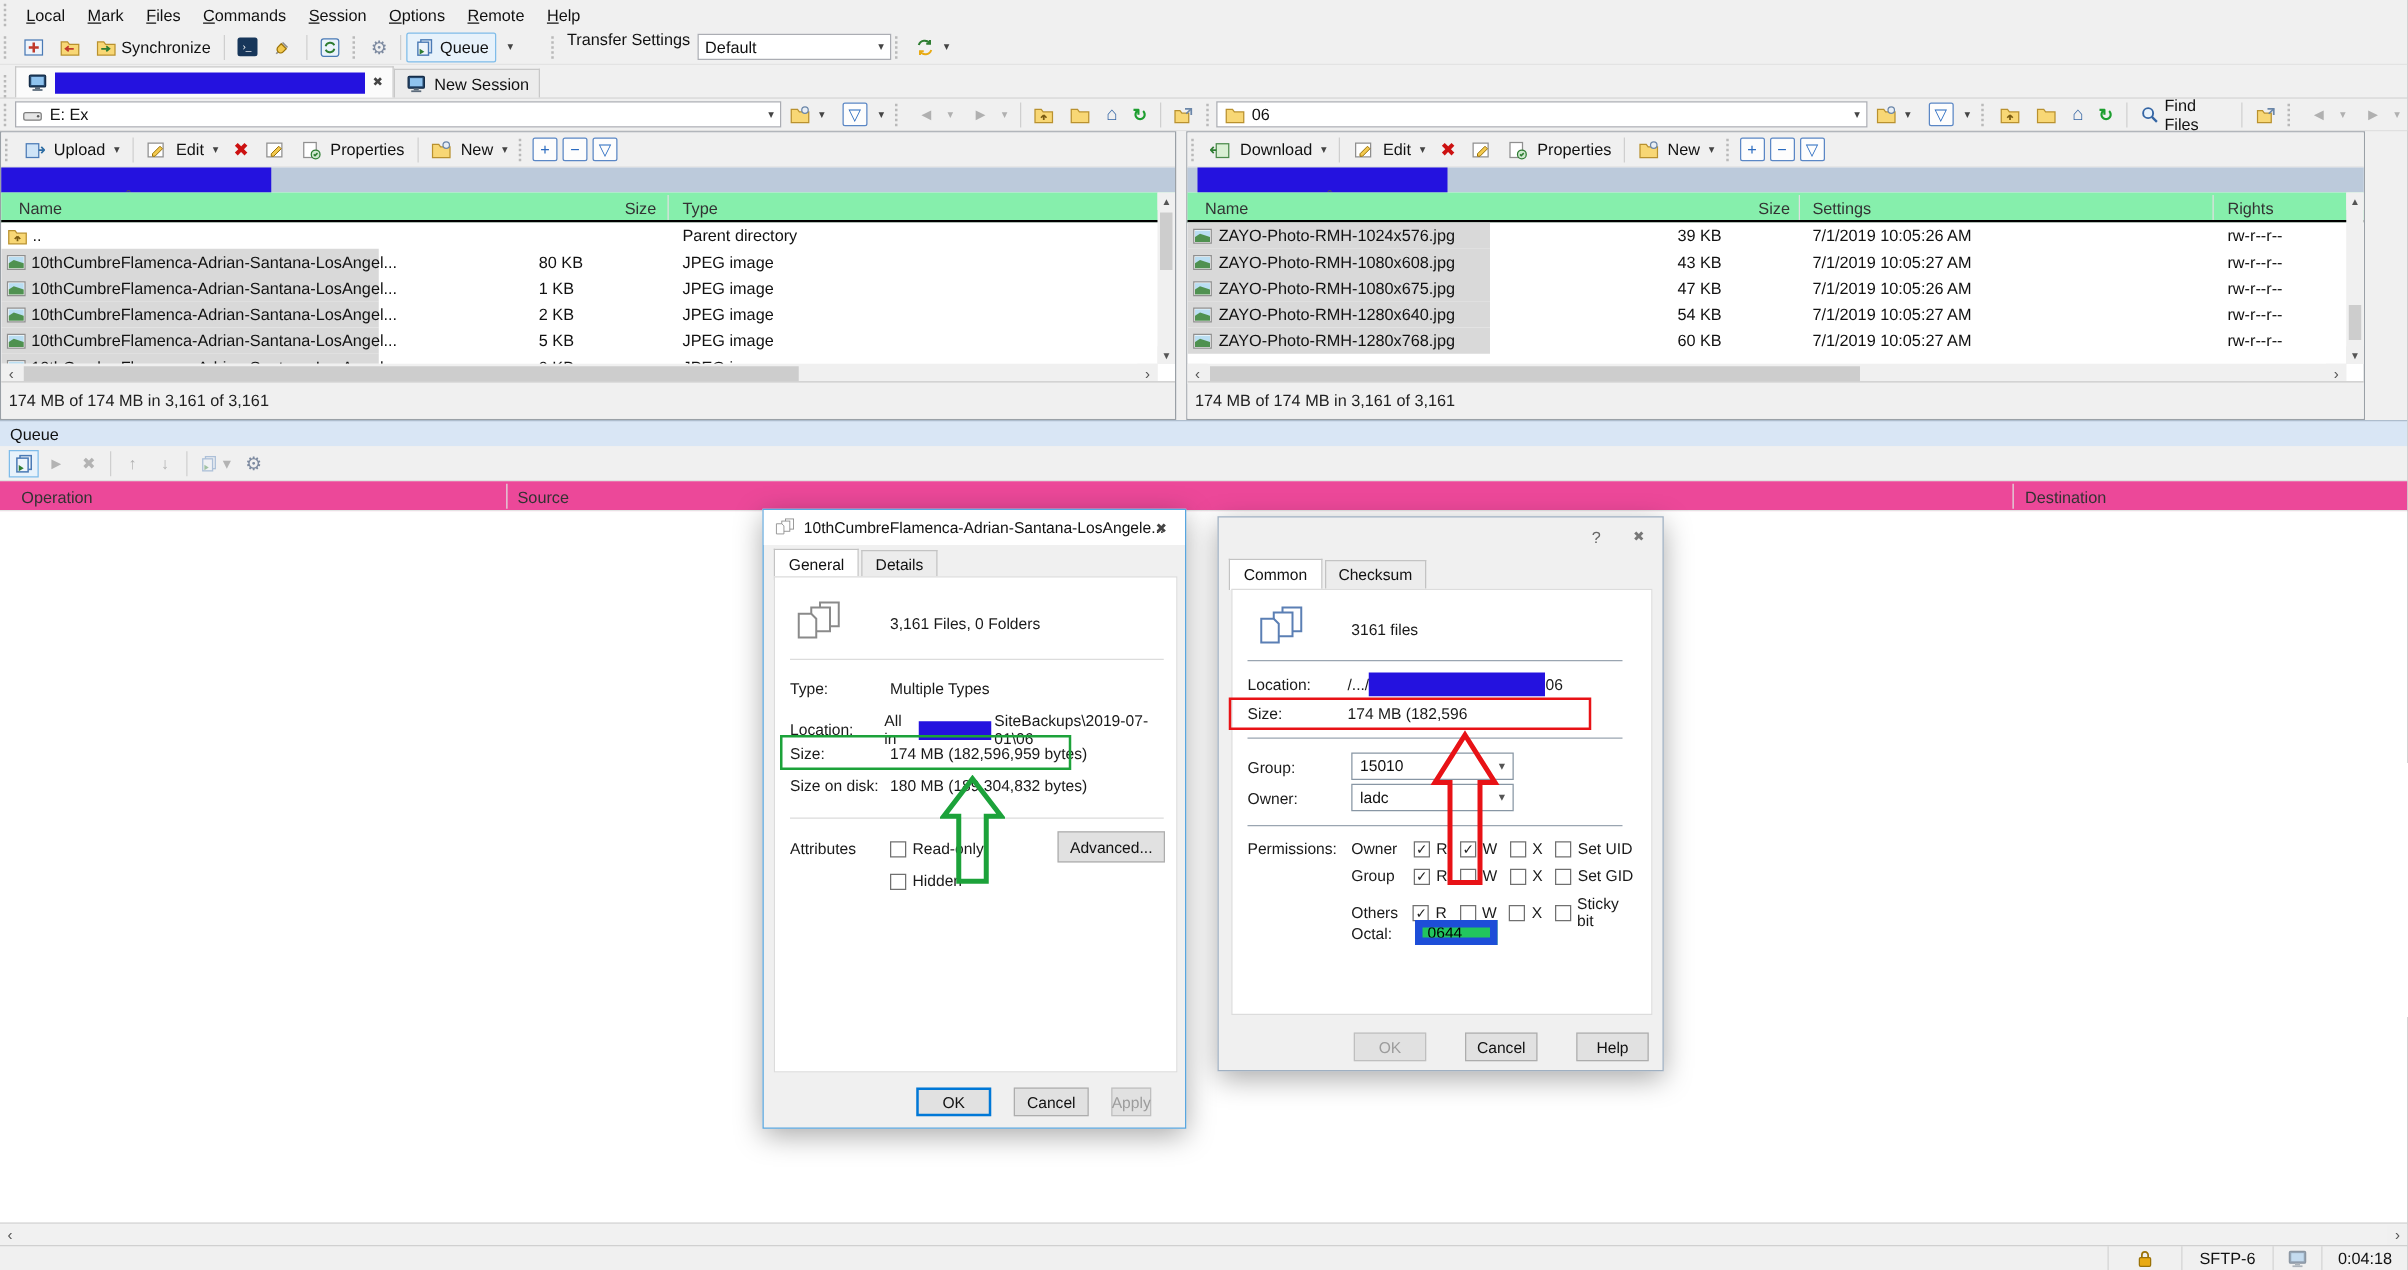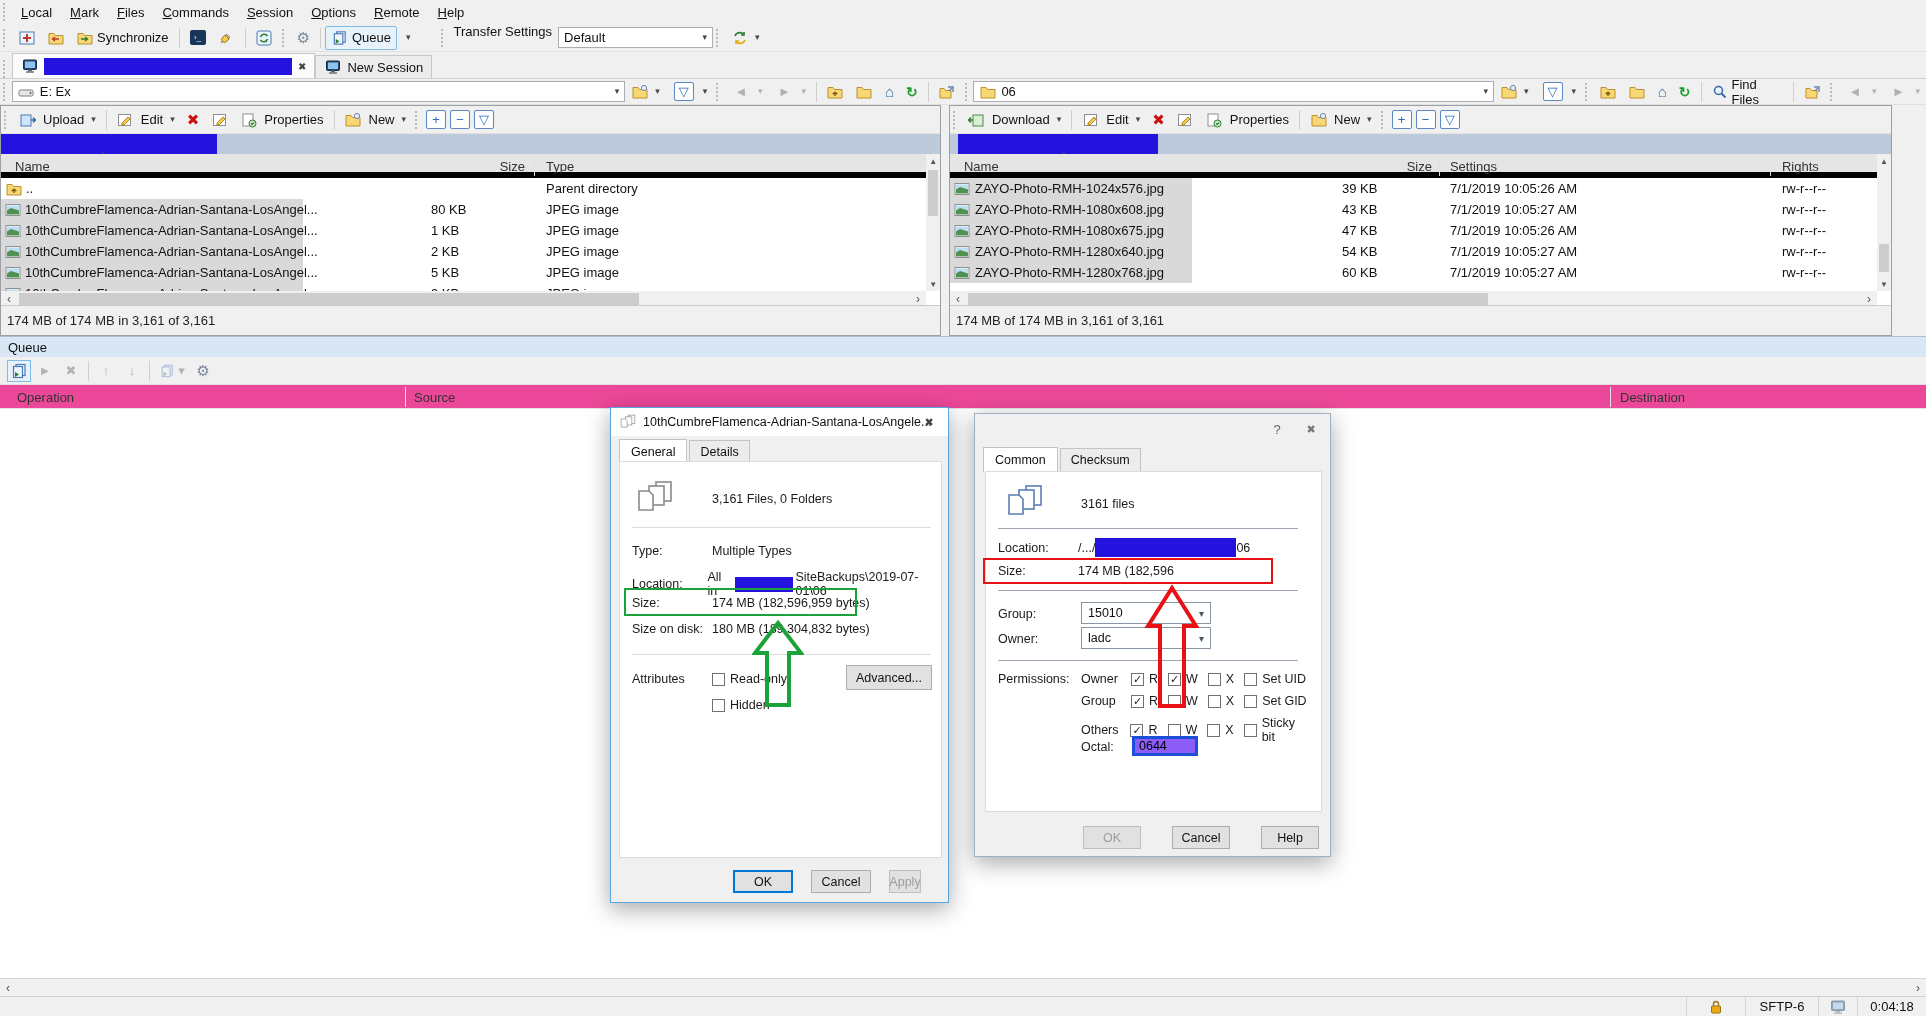--- a/index.html
+++ b/index.html
@@ -43,21 +43,21 @@
   
   .panels{top:105px;left:0;width:1892px;height:231px;display:flex}
   .panel{position:relative;background:#fff;border:1px solid #9aa0a6}
   .panel.left{width:958px}
   .panel.right{width:960px}
   .splitter{width:8px;background:#f0f0f0}
   .cmdbar{position:absolute;top:0;left:0;right:0;height:28px;background:#f0f0f0;display:flex;align-items:center;border-bottom:1px solid #e2e2e2}
   .cmdlbl{margin-left:3px}
   .bluebox{width:20px;height:19px;border:1px solid #5b87c5;border-radius:2px;color:#2a6bc0;display:inline-flex;align-items:center;justify-content:center;font-size:13px;background:#fdfdfd;margin:0 2px}
   .pathbar{position:absolute;top:28px;left:0;right:0;height:20px;background:#bccadb}
-  .heads{position:absolute;top:48px;left:0;right:0;height:24px;background:#e5e5e5;border-bottom:6px solid #000000;font-size:13px;color:#333}
+  .heads{position:absolute;top:48px;left:0;right:0;height:24px;background:#86efac;border-bottom:2px solid #000000;font-size:13px;color:#333}
   .hcell{position:absolute;top:0;height:24px;display:flex;align-items:center}
   .hline{position:absolute;top:2px;width:1px;height:20px;background:#e0e0e0}
   .sortmark{position:absolute;top:-3px;font-size:11px;color:#555}
   .list{position:absolute;top:72px;left:0;right:0;height:113px;overflow:hidden;background:#fff}
   .frow{display:flex;align-items:center;height:21px;white-space:nowrap}
   .namewrap{display:flex;align-items:center;gap:4px;height:21px;padding-left:4px}
   .sel .namewrap{background:#d9d9d9}
   .cell-size{position:absolute;text-align:left}
   .cell-type{position:absolute}
   .hscroll{position:absolute;left:0;right:14px;top:185px;height:16px;background:#f0f0f0;display:flex;align-items:center}
@@ -96,21 +96,21 @@
   .dlabel{width:80px;color:#1a1a1a}
   .hr{position:absolute;height:1px;background:#dcdcdc}
   .cbx{width:13px;height:13px;border:1px solid #707070;background:#fff;display:inline-flex;align-items:center;justify-content:center;font-size:11px;color:#222;margin-right:5px;flex:none}
   .cbx.checked::after{content:"✓"}
   .btn{position:absolute;height:23px;background:#e1e1e1;border:1px solid #adadad;display:flex;align-items:center;justify-content:center;font-size:12.5px}
   .btn.focus{border:2px solid #0078d7}
   .btn.disabled{color:#9c9c9c;border-color:#bfbfbf}
   .advbtn{position:absolute;width:86px;height:25px}
   .scombo{position:absolute;height:22px;width:130px;background:#fff;border:1px solid #8896a4;display:flex;align-items:center;padding:0 6px;font-size:12.5px}
   .scombo .chev{margin-left:auto;color:#555;font-size:10px}
-  .octin{position:absolute;width:66px;height:20px;border:3px solid #1d4ed8;font-size:12.5px;padding:0 4px;font-family:"Liberation Sans",sans-serif;background:#8b5cf6}
+  .octin{position:absolute;width:66px;height:20px;border:6px solid #1d4ed8;font-size:12.5px;padding:0 4px;font-family:"Liberation Sans",sans-serif;background:#22c55e}
   .annot{position:absolute;pointer-events:none}
   .permlbl{width:50px}
   .cblbl{display:flex;align-items:center;margin-right:10px;font-size:12.5px}
 
   svg{display:block}
 </style>
 </head>
 <body>
 
 <svg width="0" height="0" aria-hidden="true">

